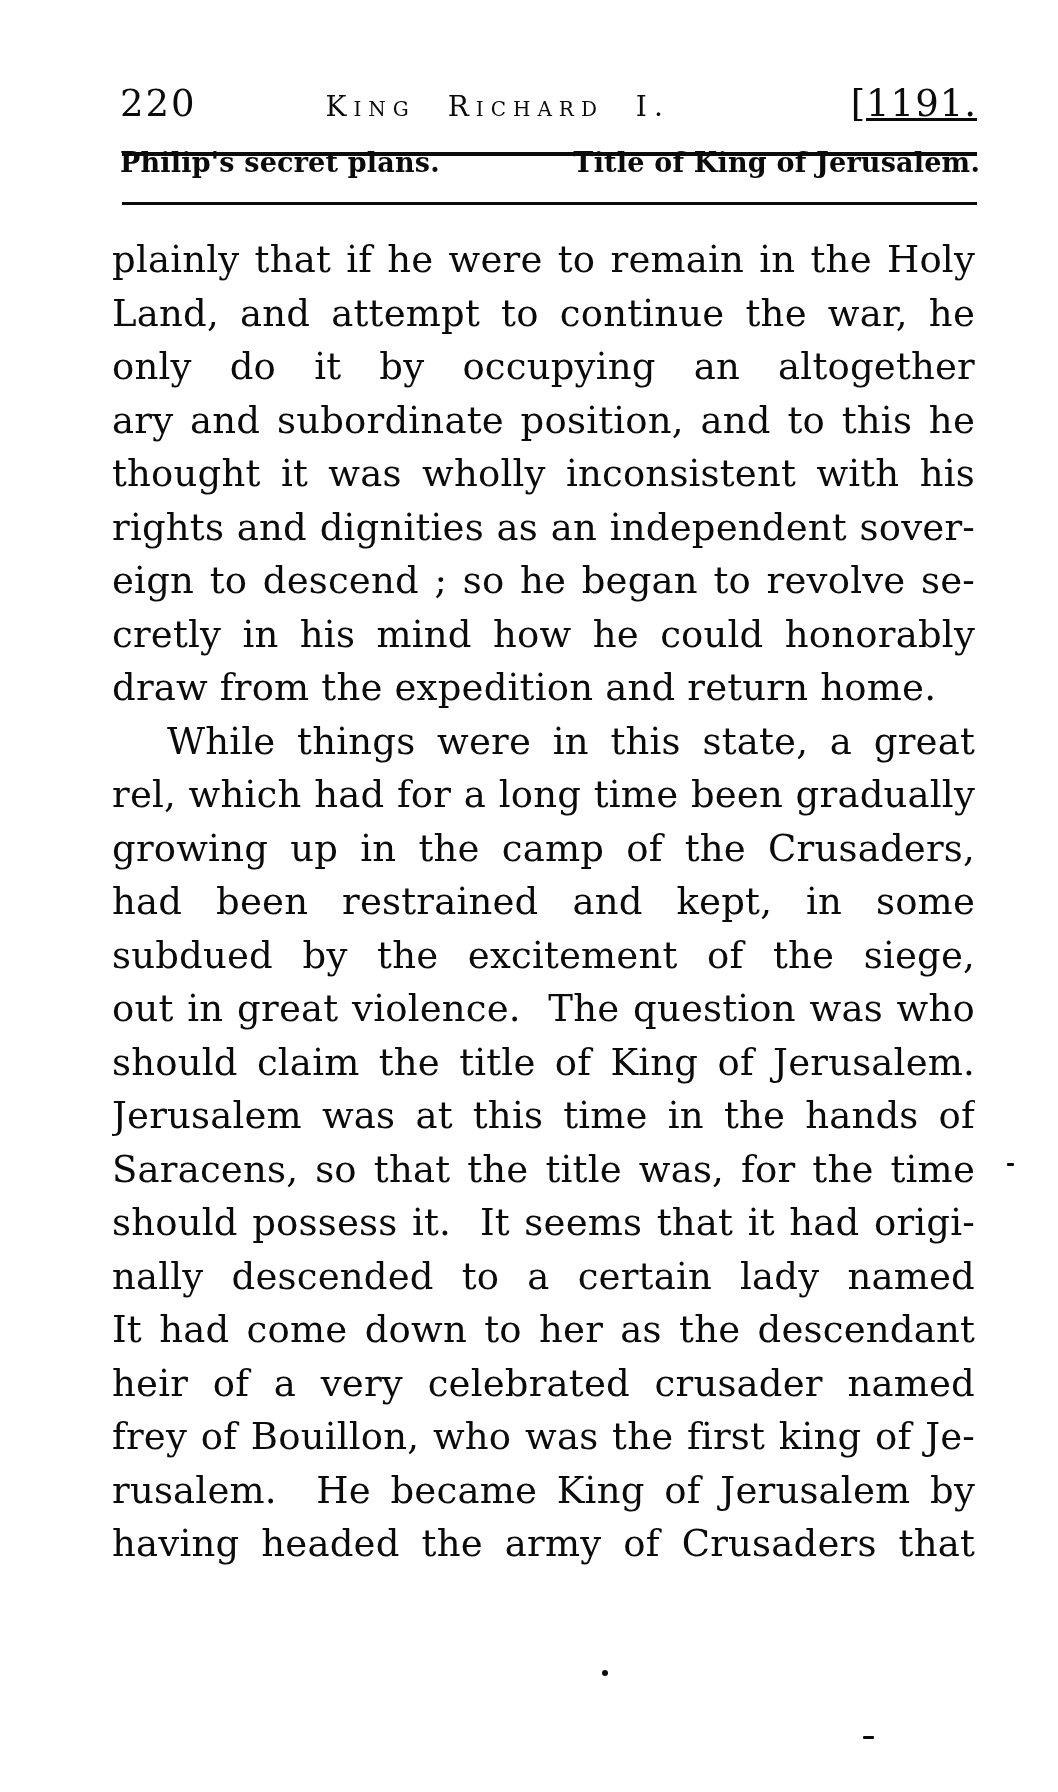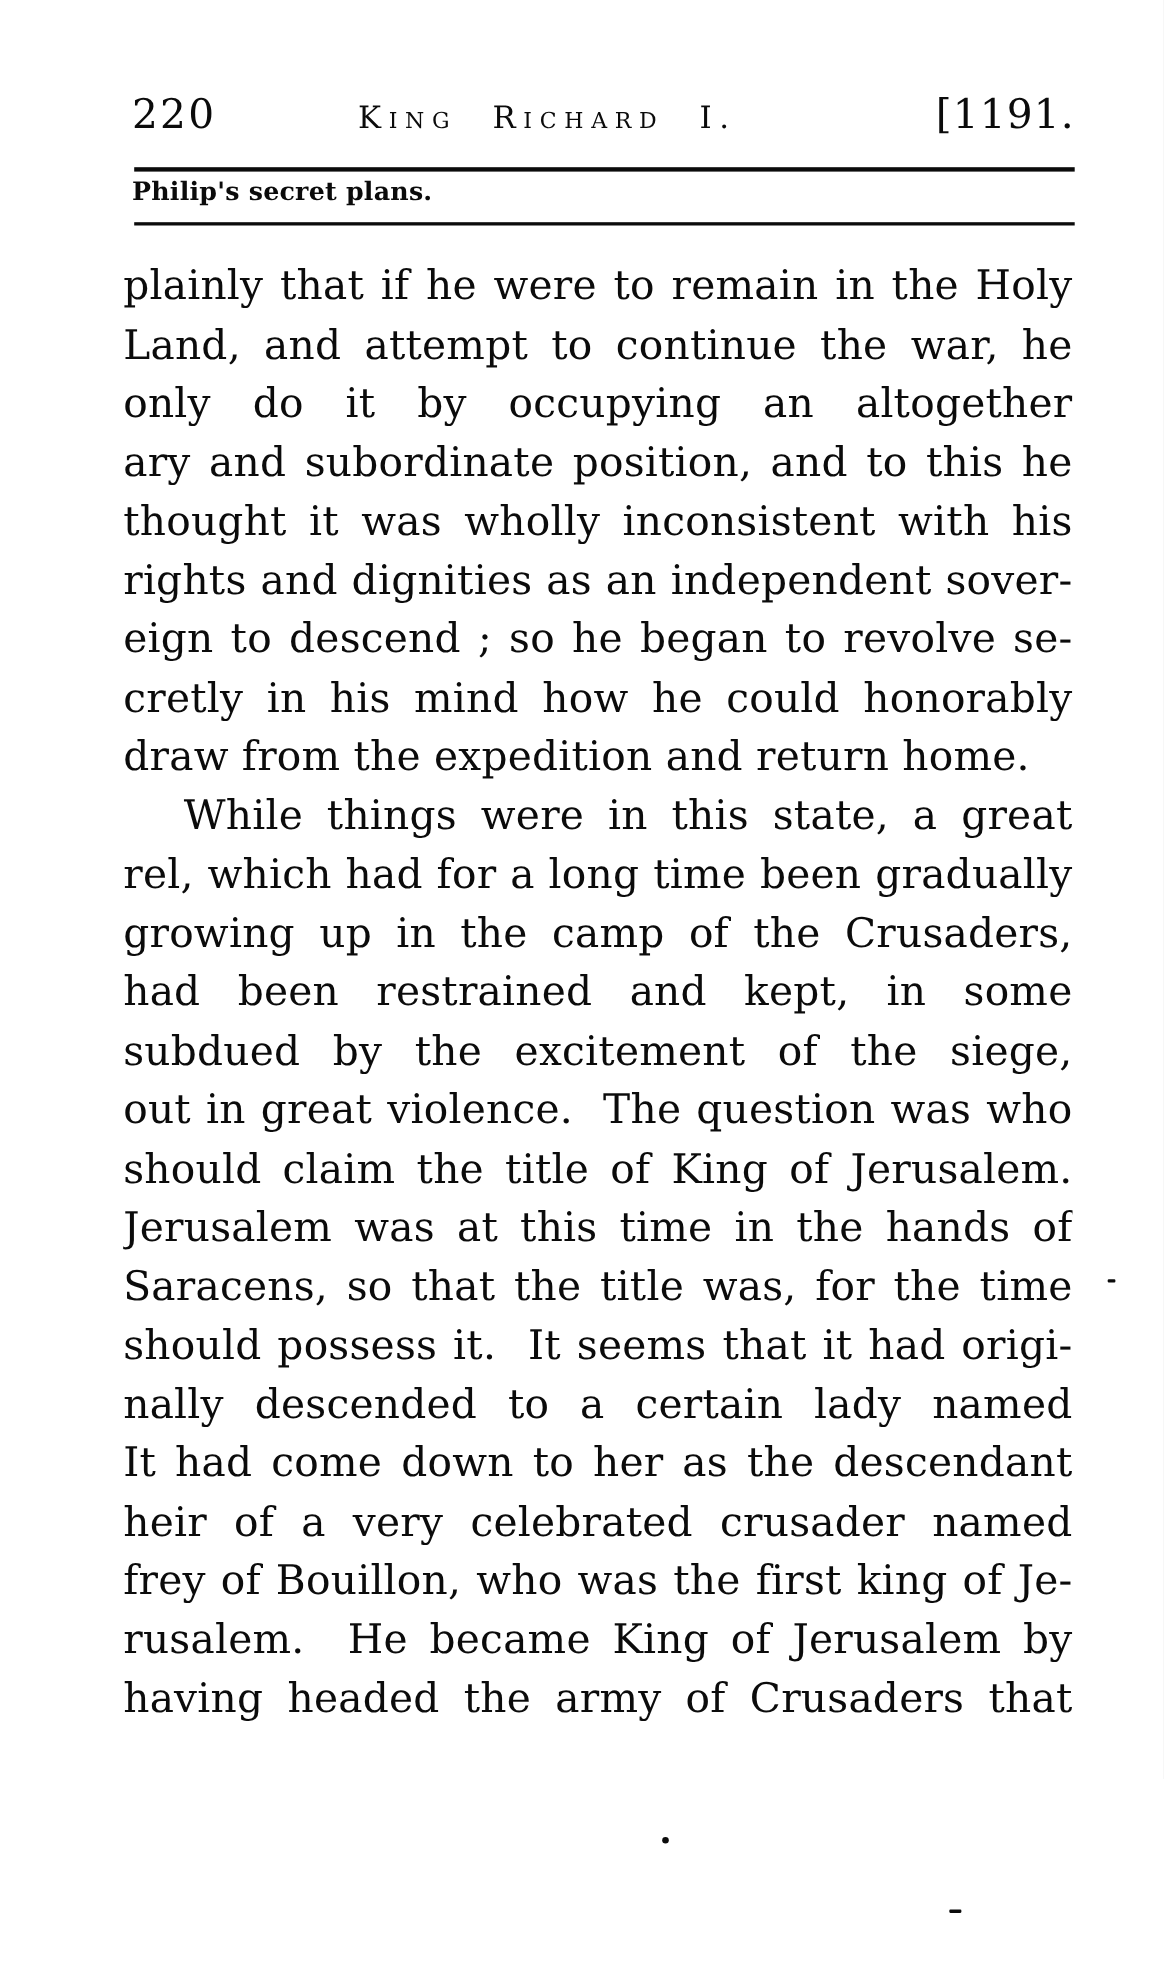--- a/index.html
+++ b/index.html
@@ -34,40 +34,41 @@
     font-variant: small-caps;
     font-size: 28px;
     letter-spacing: 7px;
     word-spacing: 16px;
     white-space: nowrap;
     transform: translateX(-26px);
   }
   .year-marker {
     font-size: 37px;
     letter-spacing: 1px;
+    text-decoration: underline;
   }
   
   .rule {
     position: absolute;
     left: 122px;
     width: 855px;
     background: #0b0b0b;
   }
   .rule-thick { top: 152px; height: 4px; }
   .rule-thin  { top: 202px; height: 3px; }
   
   .running-heads {
     position: absolute;
-    top: 161px;
+    top: 149px;
     left: 120px;
     width: 860px;
     display: flex;
     justify-content: space-between;
     font-weight: bold;
-    font-size: 23px;
+    font-size: 27px;
     line-height: 28px;
     letter-spacing: 0.2px;
     gap: 35px;
   }
   
   .page-body {
     position: absolute;
     top: 233px;
     left: 112px;
     width: 863px;
@@ -107,20 +108,21 @@
   <div class="header-row">
     <span class="page-number">220</span>
     <span class="running-title">King Richard I.</span>
     <span class="year-marker">[1191.</span>
   </div>
 
   <div class="rule rule-thick"></div>
 
   <div class="running-heads">
     <span>Philip's secret plans.</span>
+    <span>Title of King of Jerusalem.</span>
   </div>
 
   <div class="rule rule-thin"></div>
 
   <div class="page-body">
       <div class="bodyline">plainly that if he were to remain in the Holy</div>
       <div class="bodyline">Land, and attempt to continue the war, he could</div>
       <div class="bodyline">only do it by occupying an altogether second-</div>
       <div class="bodyline">ary and subordinate position, and to this he</div>
       <div class="bodyline">thought it was wholly inconsistent with his</div>

